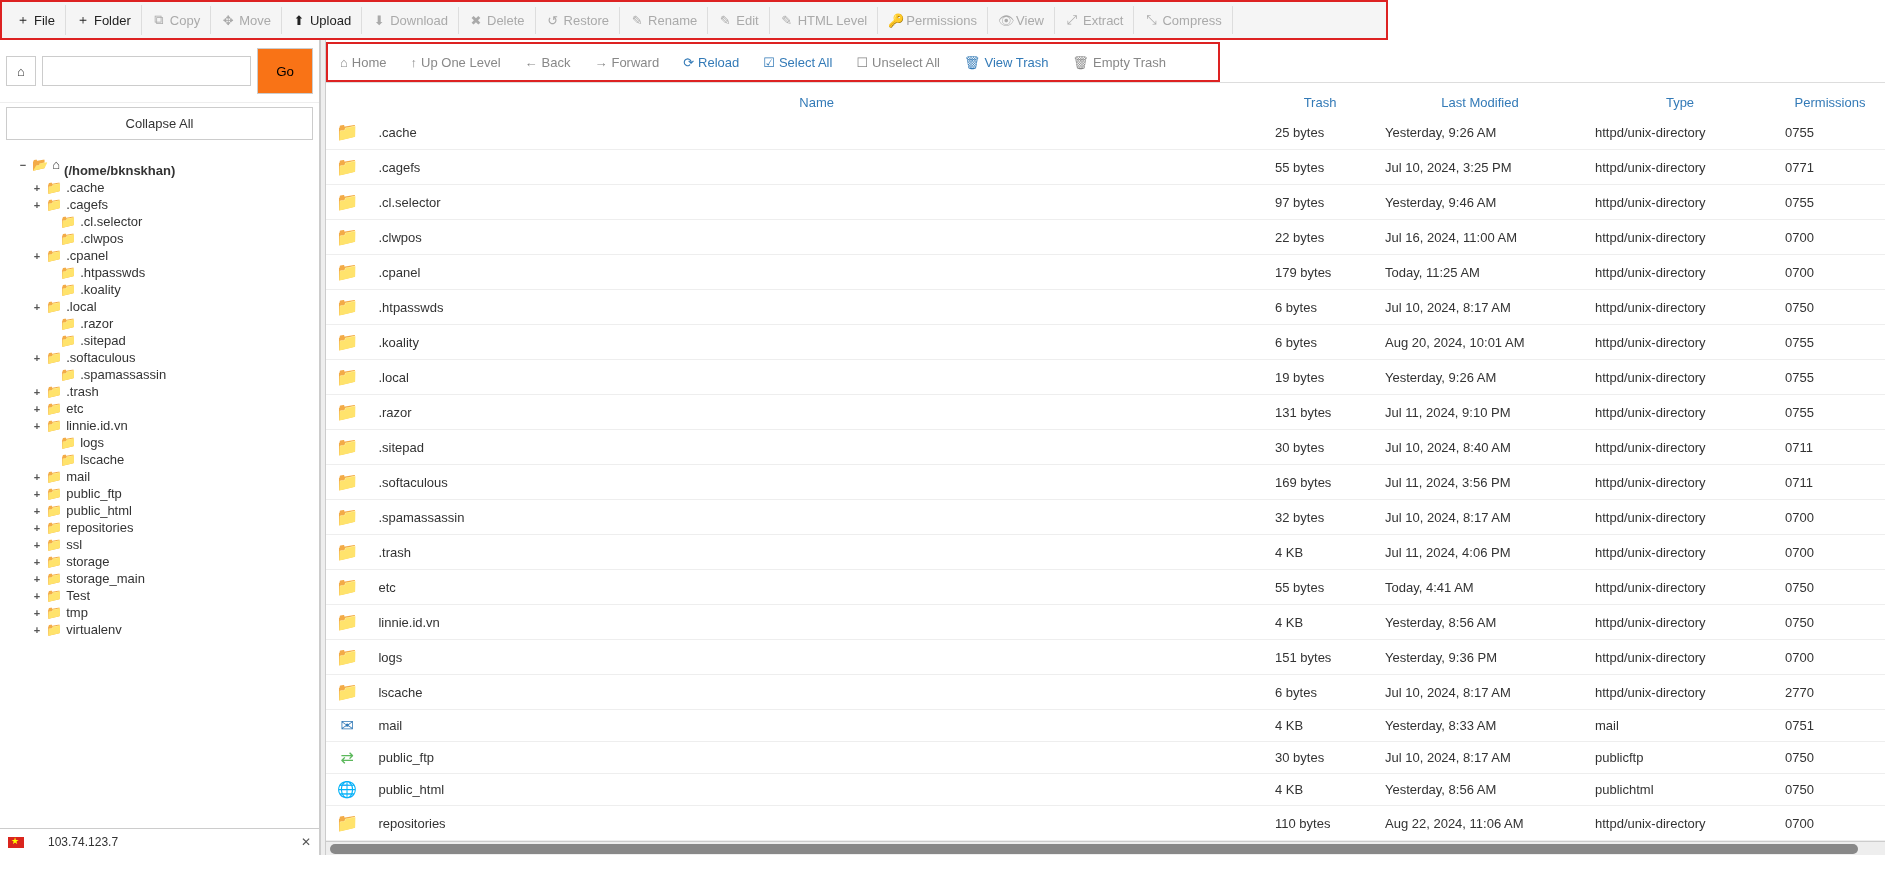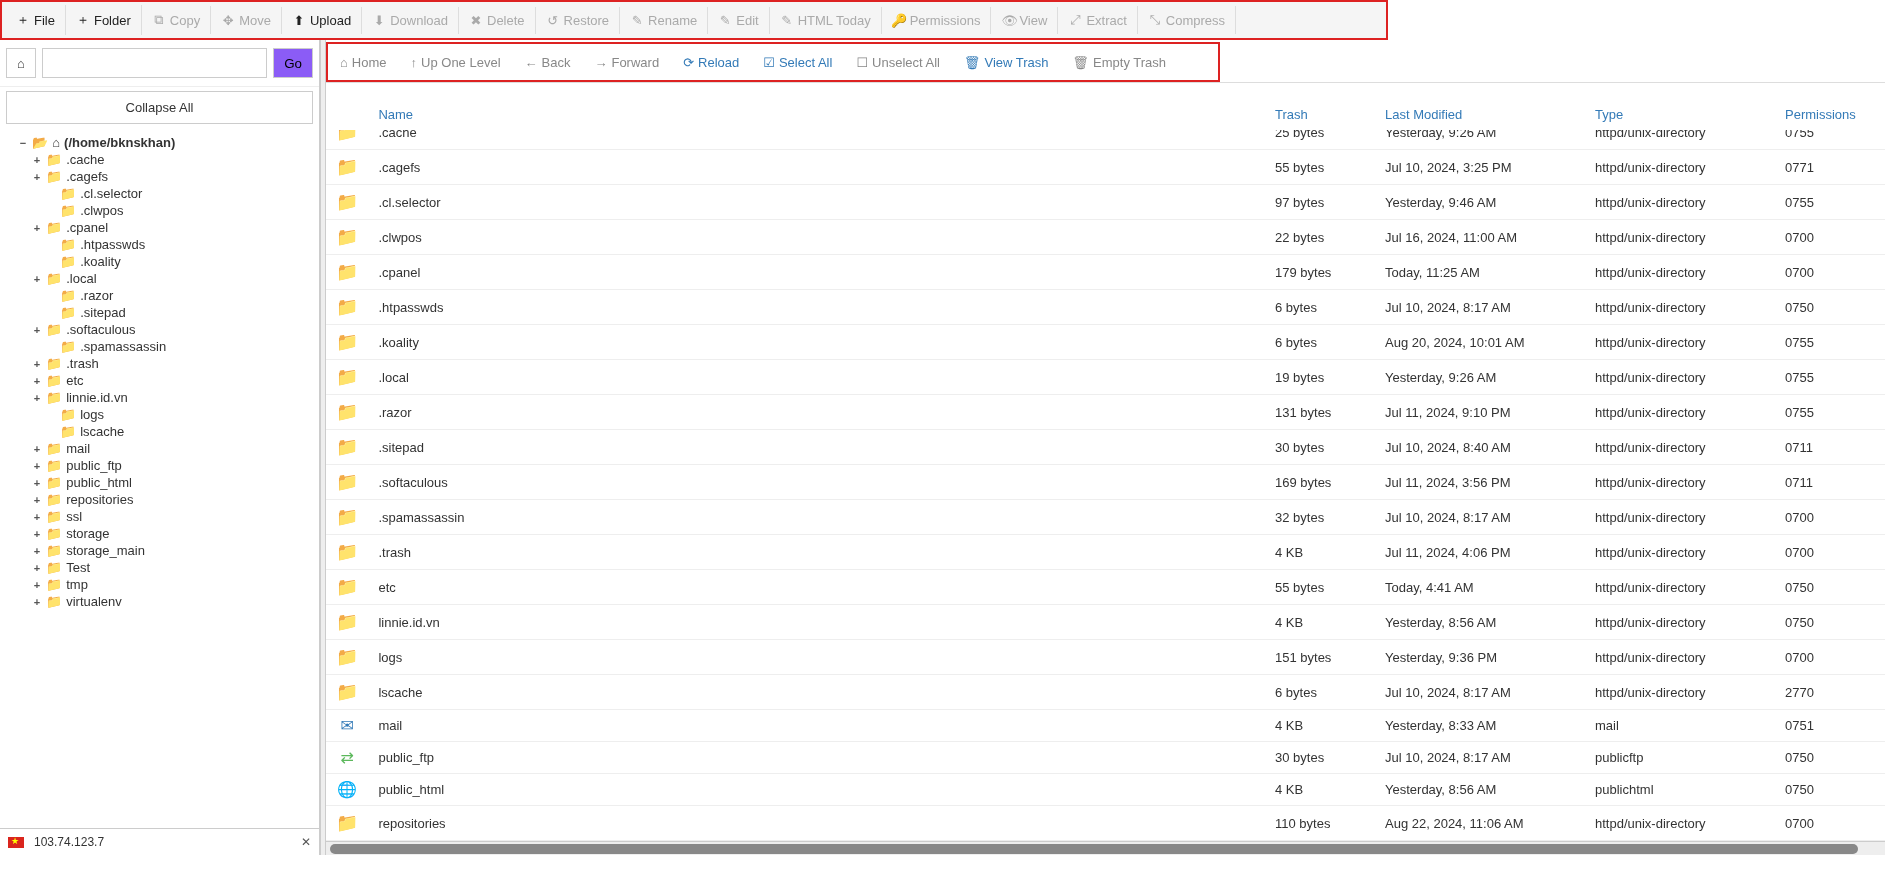--- a/index.html
+++ b/index.html
@@ -51,40 +51,40 @@
 }
 .home-btn {
   width: 30px; height: 30px;
   display: inline-flex; align-items:center; justify-content:center;
   border:1px solid #ccc; background:#fff; cursor:pointer;
 }
 .path-input {
   flex:1; height:30px; border:1px solid #ccc; padding:0 6px;
 }
 .go-btn {
-  height:30px; padding:0 10px; border:1px solid #ccc; background:#8b5cf6; cursor:pointer;
+  height:46px; padding:0 18px; border:1px solid #ccc; background:#f97316; cursor:pointer;
 }
 .collapse-all {
   text-align:center; padding:8px 0; border:1px solid #ccc; margin:4px 6px 6px; cursor:pointer; color:#333;
 }
 .tree {
   flex:1; overflow:auto; padding:4px 8px 4px 18px; font-size:13px;
 }
 .tree-row {
   display:flex; align-items:center; gap:4px; padding:1px 0; white-space:nowrap;
 }
 .tog { width:10px; text-align:center; color:#555; cursor:pointer; font-weight:bold; font-size:11px;}
 .tog.empty { visibility:hidden; }
 .fld-icon { color:#f0ad4e; }
 .fld-icon.open { color:#f0ad4e; }
-.root-label { font-weight:bold; }
+.root-label { font-weight:bold;margin-top:12px; }
 .indent1 { padding-left: 14px; }
 .indent2 { padding-left: 28px; }
 .statusbar {
-  border-top:1px solid #ccc; padding:6px 8px; display:flex; align-items:center; gap:10px; font-size:12px;
+  border-top:1px solid #ccc; padding:6px 8px; display:flex; align-items:center; gap:24px; font-size:12px;
 }
 .flag {
   width:16px; height:11px; background:#da251d; position:relative; display:inline-block;
 }
 .flag::after{
   content:"★"; color:#ff0; font-size:9px; position:absolute; left:3px; top:-1px;
 }
 .close-x { margin-left:auto; cursor:pointer; color:#555; }
 .right-col {
   flex:1; display:flex; flex-direction:column; position:relative;
@@ -100,21 +100,21 @@
   display:inline-flex; align-items:center; gap:4px; padding:6px 12px; color:#888; cursor:pointer;
 }
 .nbtn.blue { color:#337ab7; }
 .table-wrap {
   flex:1; overflow:auto; border-top:1px solid #ddd;
 }
 table.files {
   width: 100%; min-width: 1230px; border-collapse:collapse;
 }
 table.files th {
-  text-align:left; color:#337ab7; font-weight:normal; padding:8px 10px; border-bottom:1px solid #ddd; background:#fff; position:sticky; top:16px; cursor:pointer;
+  text-align:center; color:#337ab7; font-weight:normal; padding:8px 10px; border-bottom:1px solid #ddd; background:#fff; position:sticky; top:4px; cursor:pointer;
 }
 table.files td {
   padding:6px 10px; border-bottom:1px solid #eee; white-space:nowrap;
 }
 .cell-icon { width:30px; text-align:center; }
 .folder-glyph { color:#f0ad4e; font-size:18px; }
 .mail-glyph { color:#337ab7; font-size:16px; }
 .sync-glyph { color:#5cb85c; font-size:16px; }
 .globe-glyph { color:#337ab7; font-size:16px; }
 .vsplit {
@@ -167,21 +167,21 @@
   <div class="tbtn dis">
       <span class="ico">✎</span>
       <span>Rename</span>
     </div>
   <div class="tbtn dis">
       <span class="ico">✎</span>
       <span>Edit</span>
     </div>
   <div class="tbtn dis">
       <span class="ico">✎</span>
-      <span>HTML Today</span>
+      <span>HTML Level</span>
     </div>
   <div class="tbtn dis">
       <span class="ico">🔑</span>
       <span>Permissions</span>
     </div>
   <div class="tbtn dis">
       <span class="ico">👁</span>
       <span>View</span>
     </div>
   <div class="tbtn dis">

